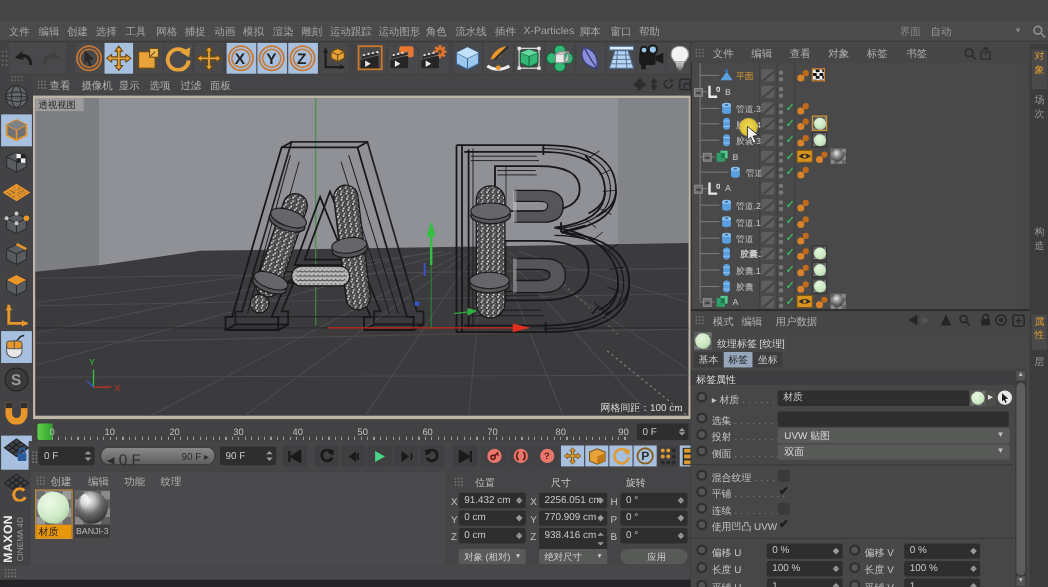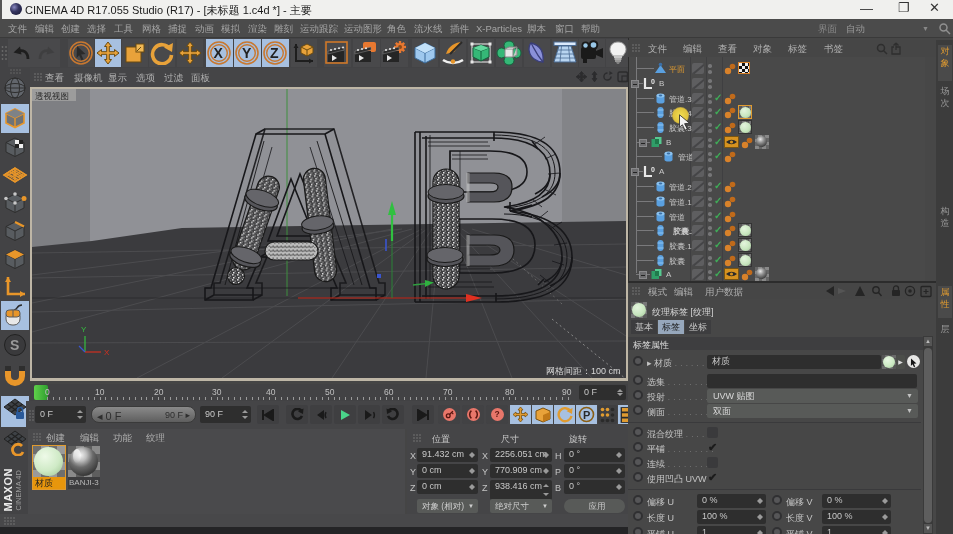--- a/index.html
+++ b/index.html
@@ -95,27 +95,20 @@
   display:flex; align-items:center; justify-content:center; }
 .rbtn svg { background:#e8766a; border-radius:50%; padding:1px; }
 .bbtn { position:absolute; top:4px; width:21px; height:19px; background:#a7c0e0;
   display:flex; align-items:center; justify-content:center; }
 .fld { position:absolute; background:#2e2e2e; border-radius:2px; color:#c8c8c8;
   font-size:9px; line-height:13px; padding-left:5px; }
 </style>
 </head>
 <body>
 <div id="app">
-  <div id="titlebar">
-    <div id="c4dlogo"></div>
-    <div class="ttext">CINEMA 4D R17.055 Studio (R17) - [未标题 1.c4d *] - 主要</div>
-    <div class="winbtn" style="left:858px;top:1px;">—</div>
-    <div class="winbtn" style="left:896px;">❐</div>
-    <div class="winbtn" style="left:927px;">✕</div>
-  </div>
   <div id="menubar">
     <span style="left:8px;">文件</span>
       <span style="left:35px;">编辑</span>
       <span style="left:61px;">创建</span>
       <span style="left:87px;">选择</span>
       <span style="left:114px;">工具</span>
       <span style="left:142px;">网格</span>
       <span style="left:168px;">捕捉</span>
       <span style="left:195px;">动画</span>
       <span style="left:221px;">模拟</span>
@@ -589,21 +582,21 @@
           <circle cx="1" cy="4" r="0.8"></circle>
           <circle cx="4" cy="4" r="0.8"></circle>
           <circle cx="1" cy="7" r="0.8"></circle>
           <circle cx="4" cy="7" r="0.8"></circle>
           <circle cx="1" cy="10" r="0.8"></circle>
           <circle cx="4" cy="10" r="0.8"></circle>
         </g>
       </svg>
     <div class="fld spin" style="left:9px;top:5px;width:51px;height:17px;line-height:17px;">0 F</div>
     <div class="abs" style="left:65px;top:5px;width:105px;height:17px;border-radius:8px;background:linear-gradient(#8a8a8a,#5e5e5e);border:1px solid #3a3a3a;">
-      <span class="abs" style="left:5px;top:3px;font-size:11px;color:#2e2e2e;">◂ 0 F</span>
+      <span class="abs" style="left:5px;top:3px;font-size:14px;color:#2e2e2e;">◂ 0 F</span>
       <span class="abs" style="right:5px;top:3px;font-size:9px;color:#2e2e2e;">90 F ▸</span>
     </div>
     <div class="fld spin" style="left:174px;top:5px;width:51px;height:17px;line-height:17px;">90 F</div>
     <div class="pbtn" style="left:231px;">
         <svg width="14" height="12" viewBox="0 0 14 12">
           <path d="M2 1 V11 M12 1 L4 6 L12 11 Z" stroke="#1a1a1a" stroke-width="2" fill="#1a1a1a"></path>
         </svg>
       </div>
     <div class="pbtn" style="left:260px;">
         <svg width="14" height="13" viewBox="0 0 14 13">

